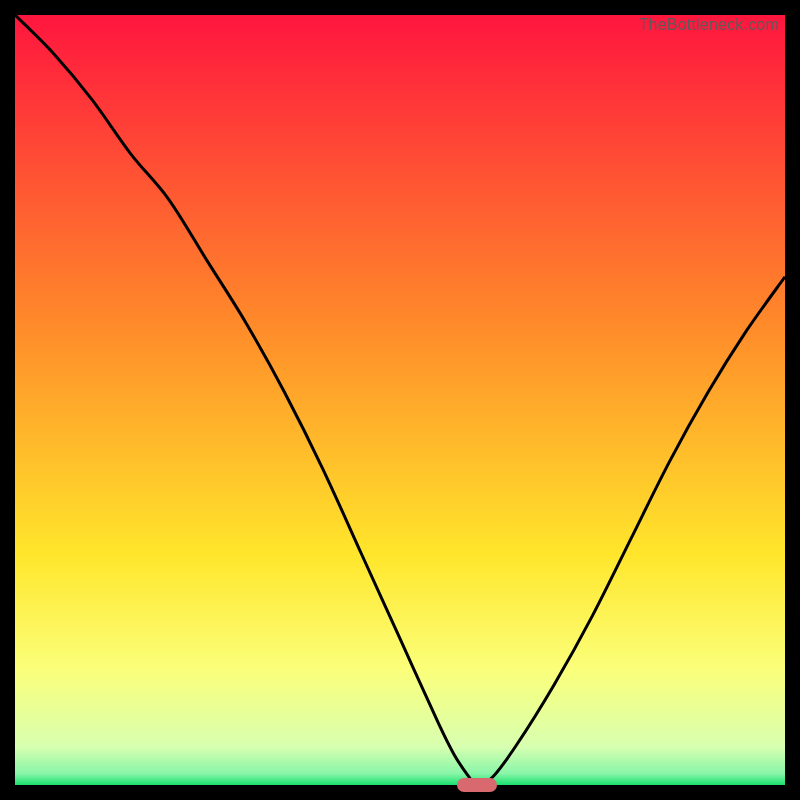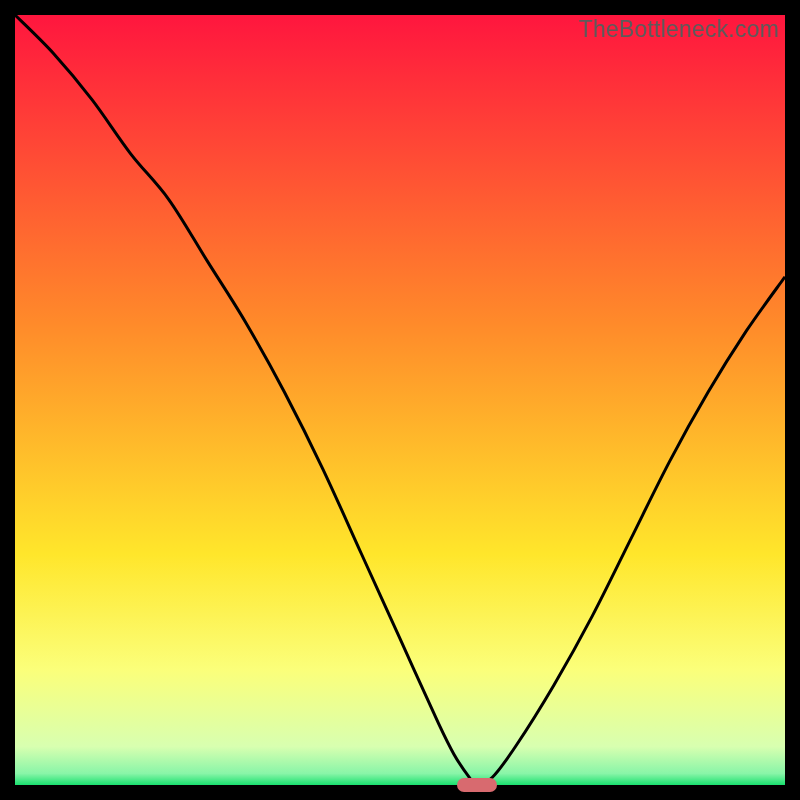--- a/index.html
+++ b/index.html
@@ -25,21 +25,21 @@
       var(--c4) 95%,
       var(--c5) 98.5%,
       var(--c6) 100%
     );
   }
   .watermark {
     position: absolute;
     top: 1px;
     right: 6px;
     font-family: Arial, Helvetica, sans-serif;
-    font-size: 23px;
+    font-size: 16px;
     color: #5b5b5b;
     letter-spacing: 0.2px;
     user-select: none;
   }
   svg.curve {
     position: absolute;
     left: 0;
     top: 0;
     width: 100%;
     height: 100%;

